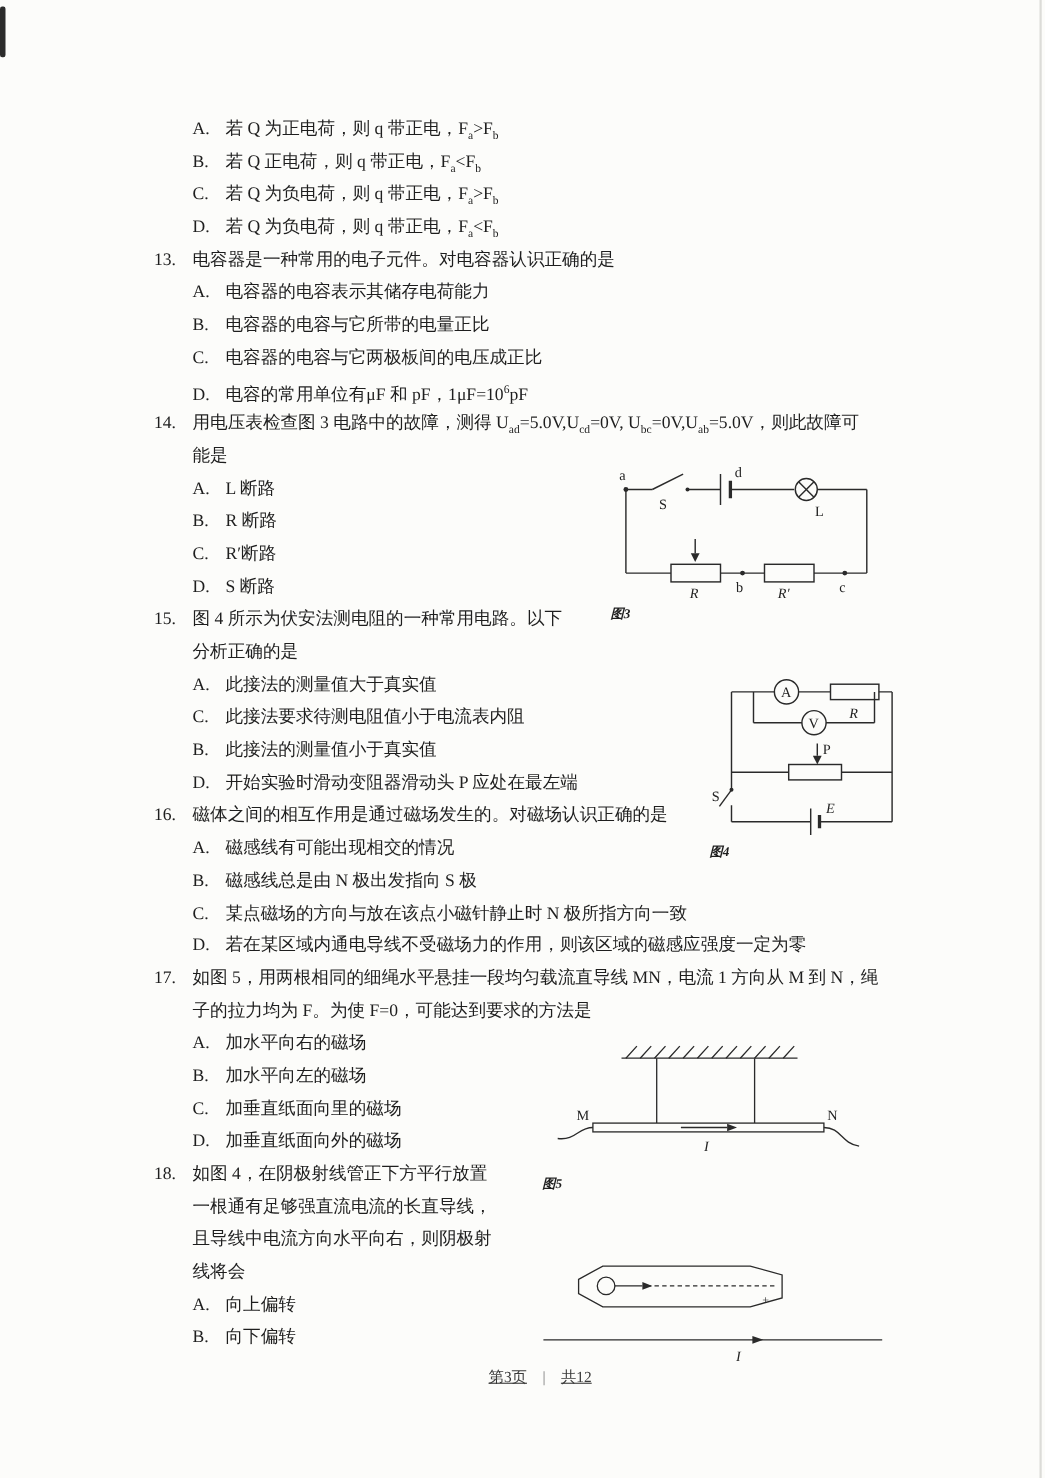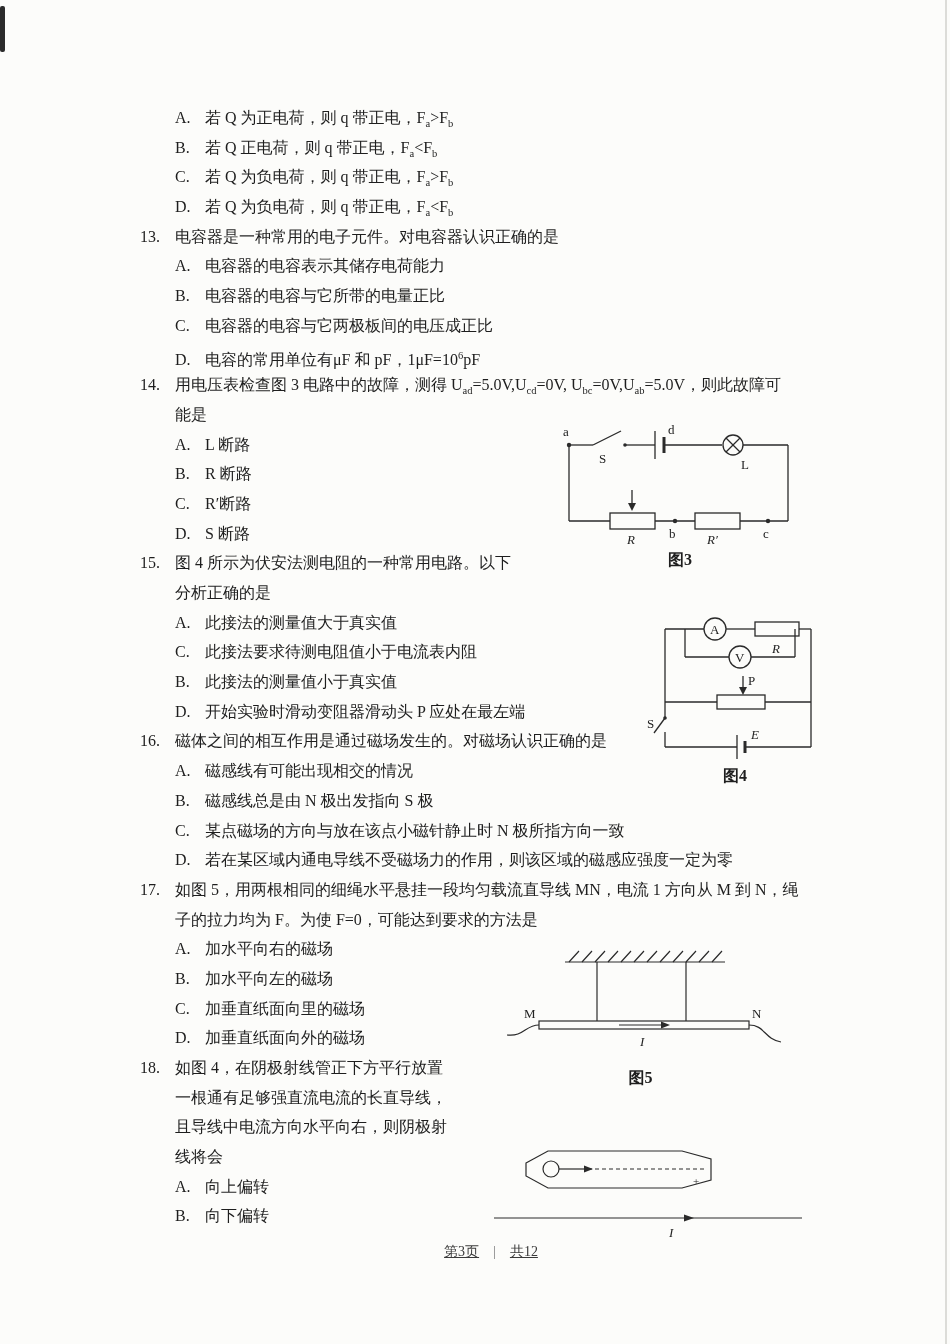--- a/index.html
+++ b/index.html
@@ -15,21 +15,21 @@
     overflow:hidden;
   }
   .content { position:absolute; left:140px; top:103px; width:690px; }
   .row { height:29.7px; line-height:29.7px; white-space:nowrap; }
   .opt, .cont { padding-left:35px; }
   .qnum { display:inline-block; width:35px; }
   .lab { display:inline-block; min-width:22px; margin-right:8px; }
   sub { font-size:10.5px; }
   sup { font-size:10.5px; }
   .figure { position:absolute; }
-  .figcap { text-align:center; font-weight:bold; font-size:16px; margin-top:2px; }
+  .figcap { text-align:left; font-weight:bold; font-size:12px; margin-top:2px;font-style:italic; }
   svg { display:block; }
   .svglab { font-family:"Liberation Serif", serif; }
   .footer {
     position:absolute; top:1243px; left:16px; width:100%;
     text-align:center; font-size:14px; color:#3a3a3a;text-decoration:underline;
   }
   .fsep { margin:0 14px; color:#777; }
   .scan-mark-tl { position:absolute; left:0; top:6px; width:5px; height:46px; background:#2b2b2b; border-radius:2px; }
   .scan-edge-r { position:absolute; left:945px; top:0; width:2px; height:1344px; background:#dcdcd8; }
 </style>

